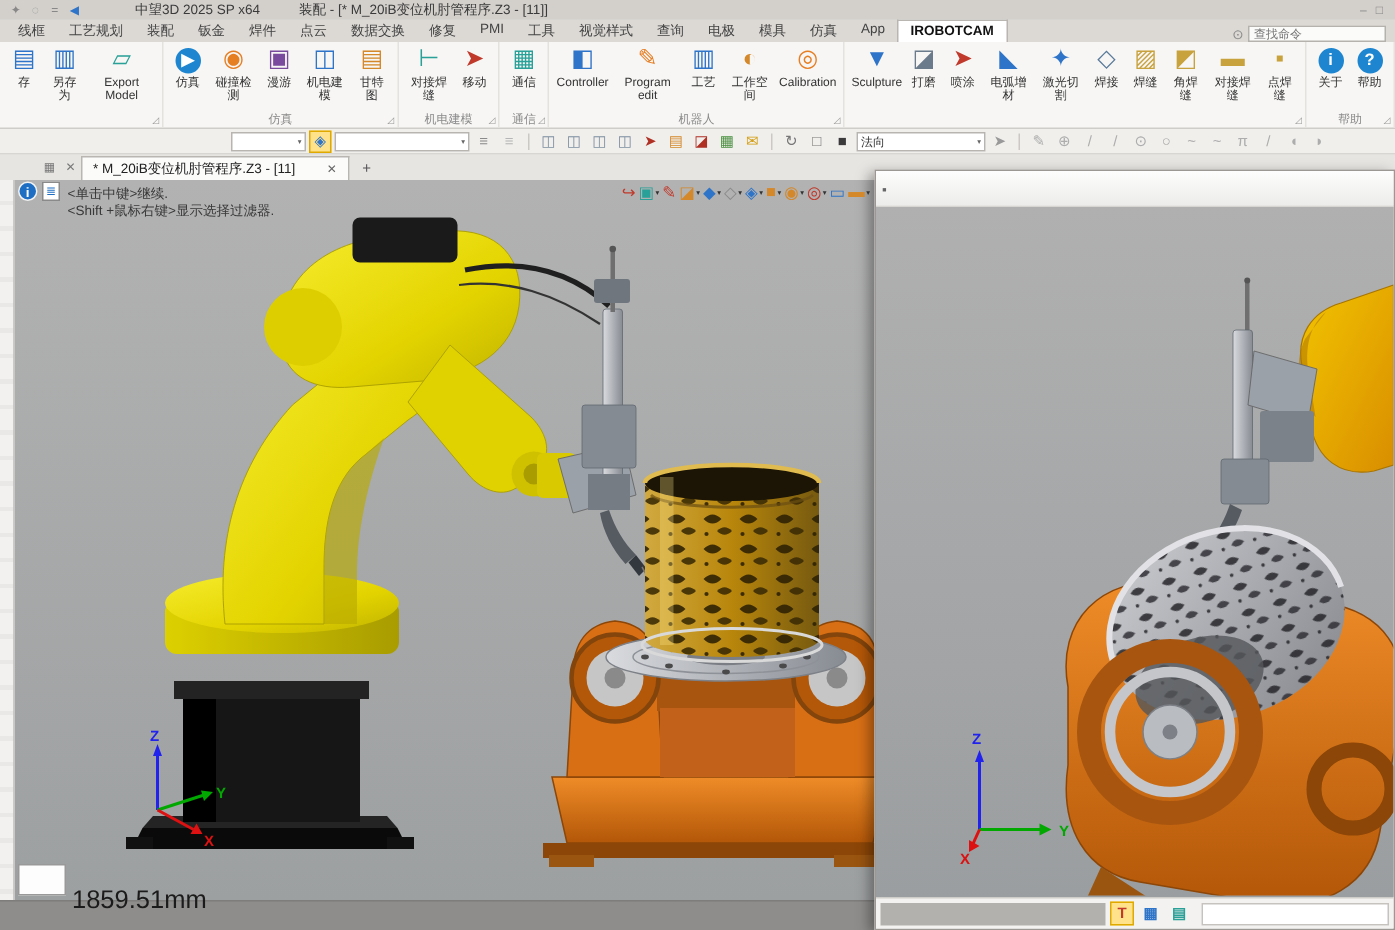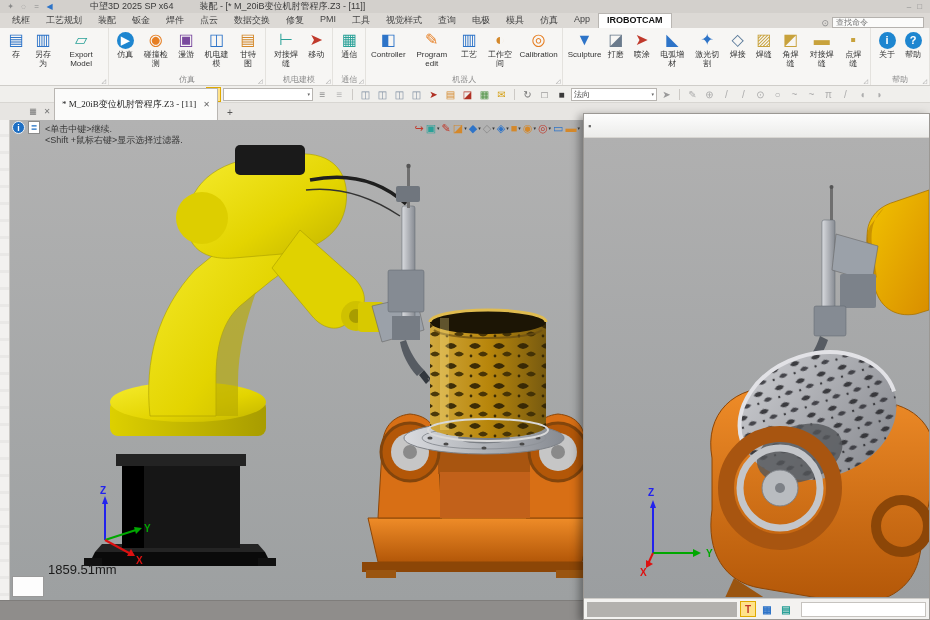--- a/index.html
+++ b/index.html
@@ -46,43 +46,43 @@
   .qicon { width:15px; height:15px; display:flex; align-items:center; justify-content:center;
     font-size:10px; cursor:pointer; }
   .qicon.active { background:#ffe28a; border:1px solid #dfa900; }
   .qsep { width:1px; height:11px; background:#ccc9c5; margin:0 3px; }
 
   
   .docrow { height:17px; background:#e7e5e2; display:flex; align-items:flex-end; font-size:9px; }
   .dicon { width:14px; height:13px; font-size:8px; color:#777; display:flex; align-items:center;
     justify-content:center; margin-bottom:2px; cursor:pointer; }
   .docrow .lead { width:26px; }
-  .doctab { height:32px; background:#fbfbfa; border:1px solid #b9b6b2; border-bottom:none;
-    display:flex; align-items:center; padding:0 7px; gap:7px; color:#222; cursor:pointer; white-space:nowrap;font-family:Liberation Serif, serif; }
+  .doctab { height:16px; background:#fbfbfa; border:1px solid #b9b6b2; border-bottom:none;
+    display:flex; align-items:center; padding:0 7px; gap:21px; color:#222; cursor:pointer; white-space:nowrap; }
   .doctab .close { color:#666; font-size:8px; cursor:pointer; }
   .newtab { padding:0 9px 2px; color:#555; font-size:10px; cursor:pointer; }
 
   
   .workspace { position:relative; width:930px; height:500px; background:#a9a9a9; overflow:visible; }
   .leftstrip { position:absolute; left:0; top:0; width:10px; height:500px;
     background:repeating-linear-gradient(#f2f1ef 0 14px, #e9e8e6 14px 17px);
     border-right:1px solid #c9c7c3; cursor:pointer; }
   .vp-left { position:absolute; left:10px; top:0; width:573px; height:480px;
     background:linear-gradient(#b2b2b2, #9da0a1); }
   .vp-left svg, .rw-vp svg { position:absolute; left:0; top:0; }
   .vpicons { position:absolute; left:2px; top:1px; display:flex; gap:3px; z-index:5; }
   .info-badge { width:13px; height:13px; border-radius:50%; background:#1e6fc4; color:#fff;
     font-size:9px; font-weight:bold; text-align:center; line-height:13px; border:1px solid #f2f2f2; cursor:pointer; }
   .doc-badge { width:12px; height:13px; background:#fff; border:1px solid #8a8a8a; font-size:8px;
     color:#1e6fc4; text-align:center; line-height:11px; cursor:pointer; }
   .hints { position:absolute; left:35px; top:4px; font-size:9px; color:#383838; line-height:11px; z-index:5; }
   .vtb { position:absolute; right:3px; top:1px; display:flex; gap:2px; align-items:center; z-index:5; }
   .vtb-item { display:flex; align-items:center; height:14px; font-size:11px; cursor:pointer; }
   .vtb-item .vcaret { font-size:5px; color:#333; margin-left:1px; }
-  .dim { position:absolute; left:38px; top:442px; font-size:13px; color:#1b1b1b; z-index:5; }
+  .dim { position:absolute; left:38px; top:470px; font-size:17px; color:#1b1b1b; z-index:5; }
   .minibox { position:absolute; left:2px; top:456px; width:32px; height:21px; background:#fdfdfd;
     border:1px solid #999; z-index:5; }
   .bstrip { position:absolute; left:0; top:480px; width:583px; height:20px; background:#8f8d8b;
     border-top:1px solid #7f7d7b; }
 
   
   .right-window { position:absolute; left:583px; top:-7px; width:347px; height:507px;
     display:flex; flex-direction:column; background:#fff;
     border:1px solid #9b9894; box-shadow:-4px 2px 8px rgba(0,0,0,0.35); }
   .rw-header { height:24px; background:linear-gradient(#fdfdfd,#ececea); border-bottom:1px solid #d8d6d2;

